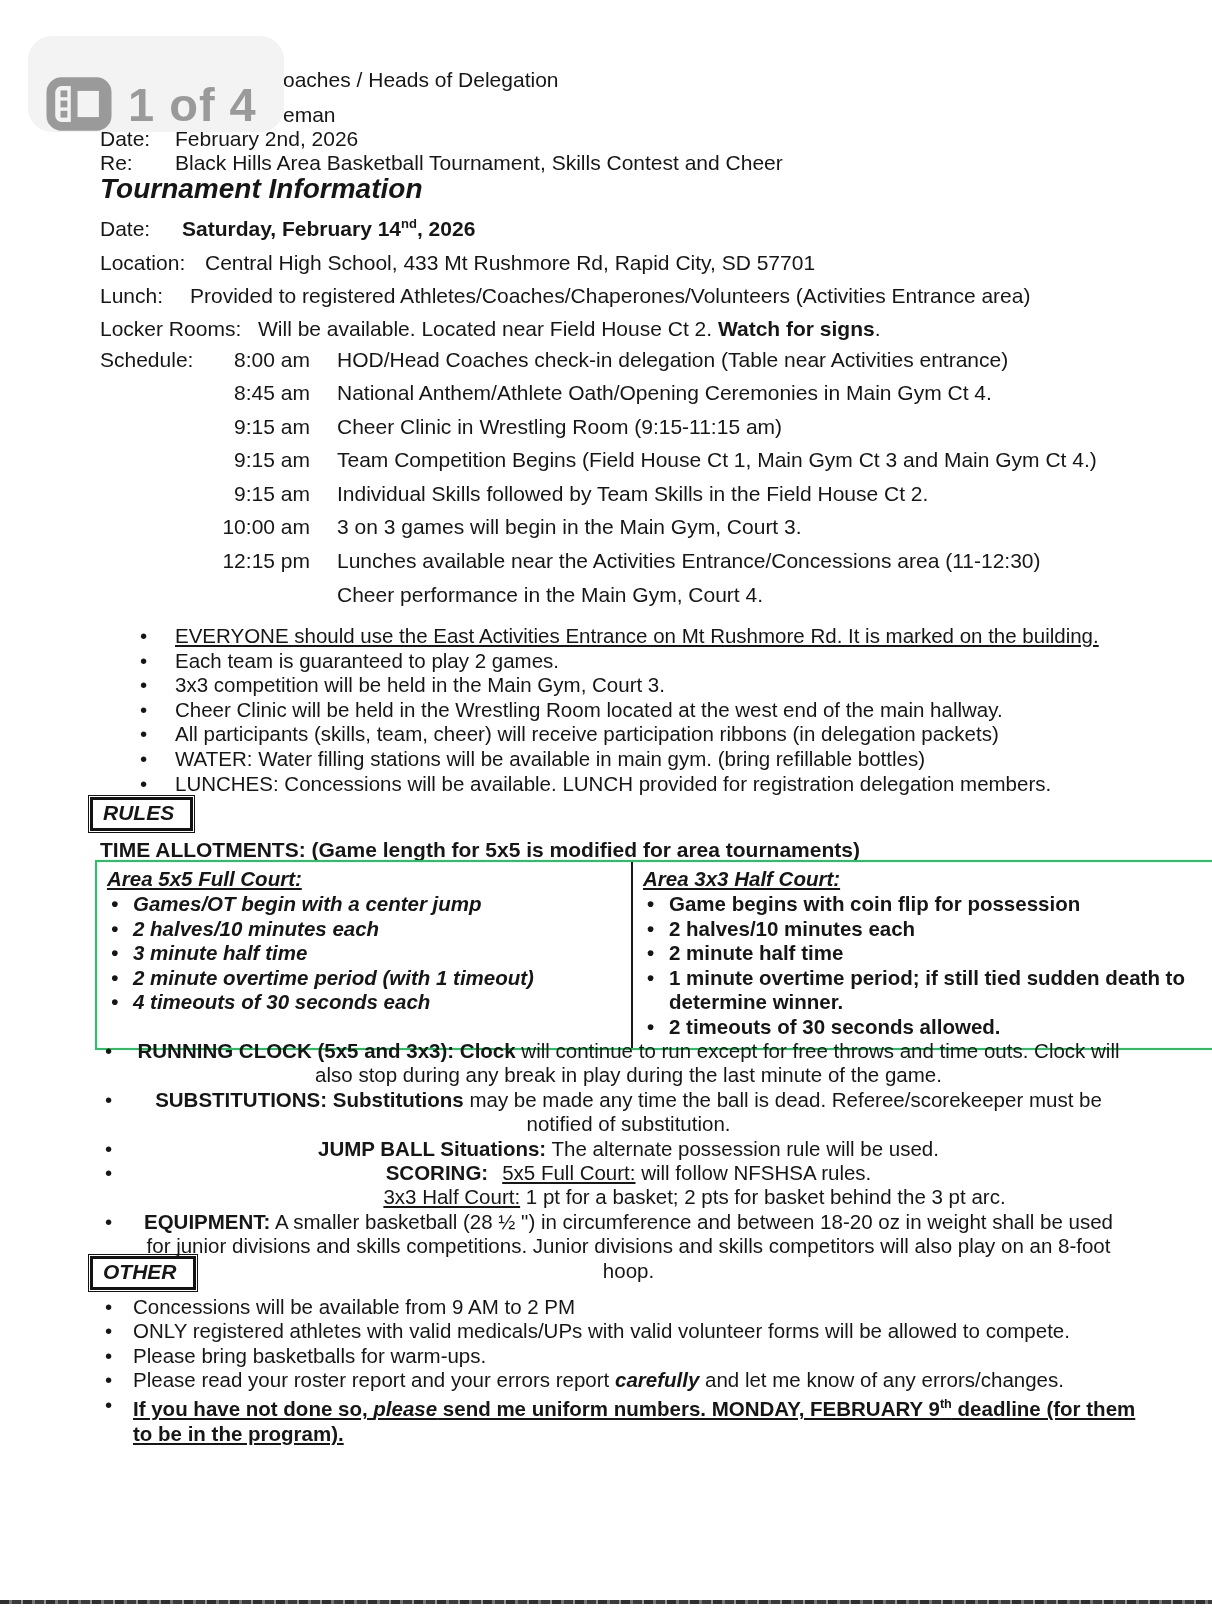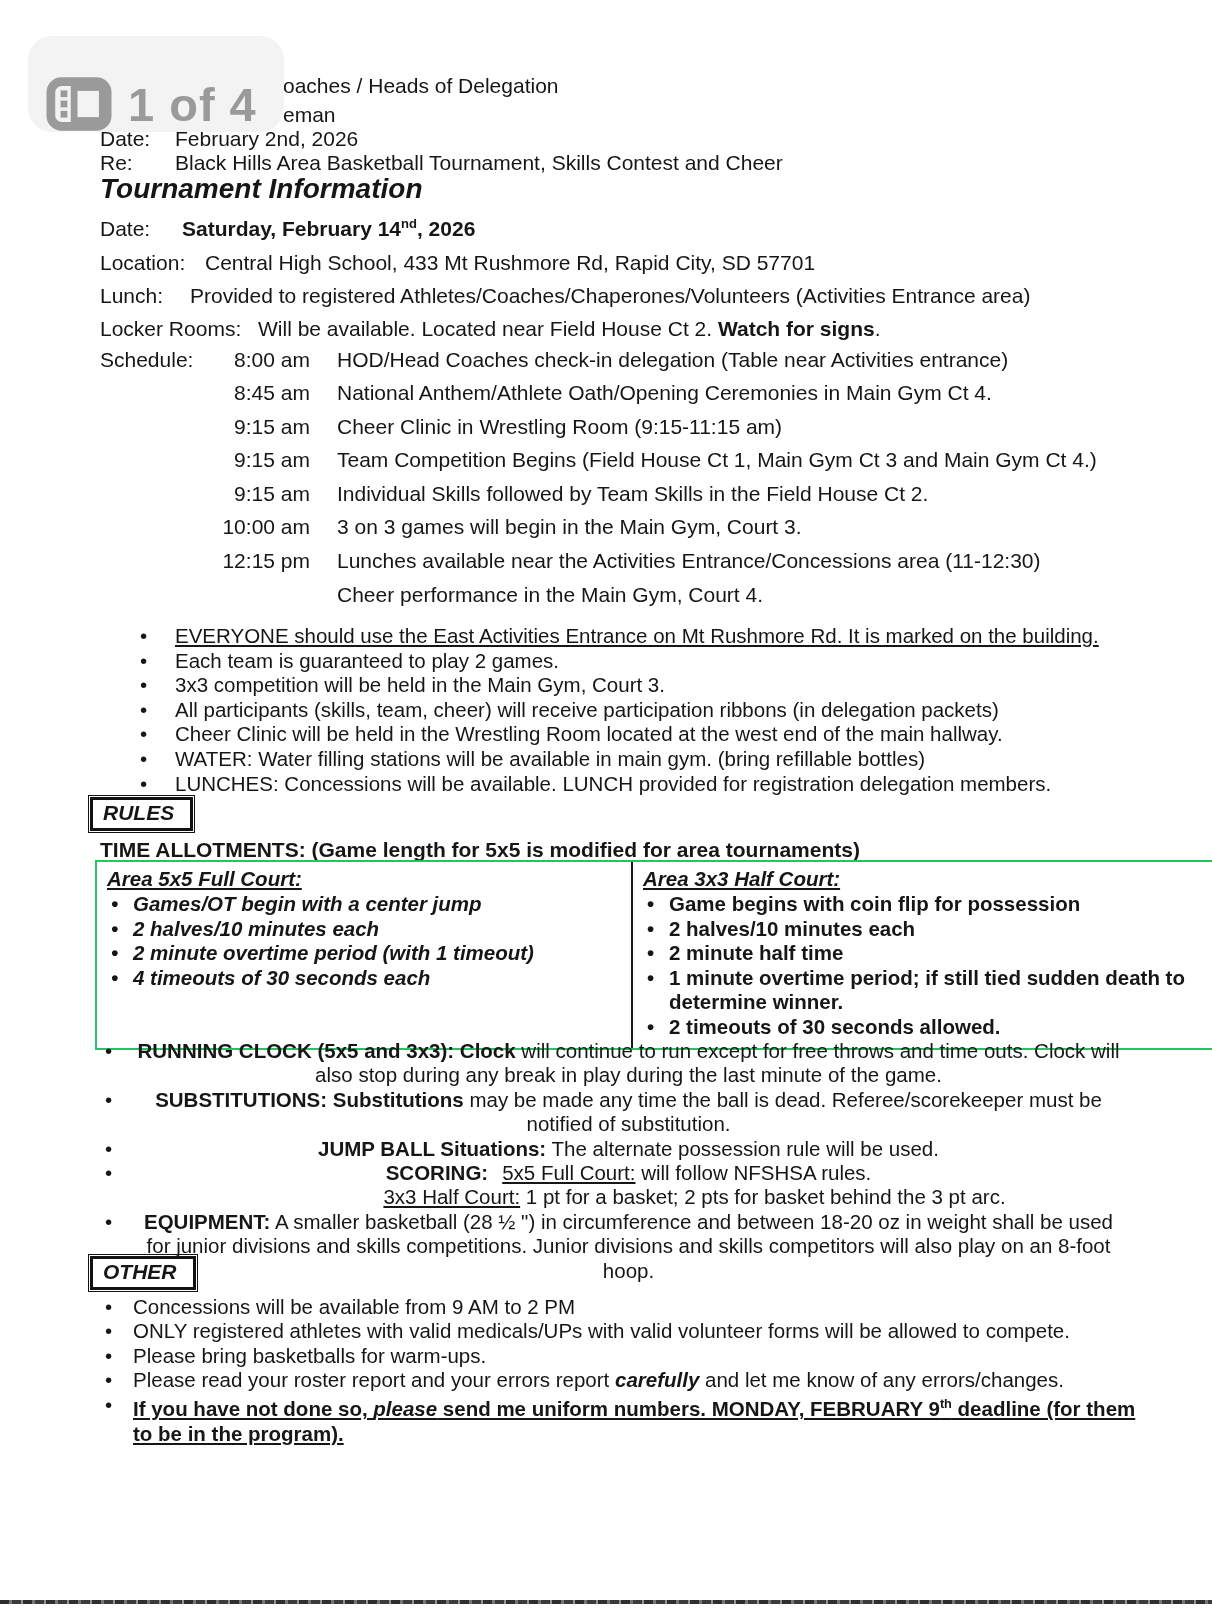--- a/index.html
+++ b/index.html
@@ -10,21 +10,21 @@
   
   .badge{
     position:absolute;left:28px;top:36px;width:256px;height:96px;z-index:5;
     background:#f3f3f3;border-radius:24px;display:flex;align-items:flex-end;
     gap:16px;padding:0 18px;box-sizing:border-box;
   }
   .badge svg{flex:0 0 auto;}
   .badge-label{font-size:47px;font-weight:bold;color:#9a9a9a;letter-spacing:1px;}
   
   .frag{position:absolute;font-size:21px;}
-  .frag1{left:283px;top:74px;}
+  .frag1{left:283px;top:68px;}
   .frag2{left:283px;top:103px;}
   .memoline{position:absolute;left:100px;font-size:21px;}
   .memoline .lbl{display:inline-block;}
   .memo-date{top:127px;} .memo-date .lbl{width:75px;}
   .memo-re{top:151px;}   .memo-re .lbl{width:75px;}
   .doc-title{position:absolute;left:100px;top:173px;font-size:28px;font-weight:bold;font-style:italic;}
   
   .inforow{position:absolute;left:100px;font-size:21px;width:1040px;}
   .inforow .lbl{display:inline-block;}
   .row-date{top:216px;}   .row-date .lbl{width:82px;}  .row-date .val{font-weight:bold;}
@@ -159,36 +159,37 @@
   <div class="sched-row" style="top:235px">
       <span class="time"></span>
       <span class="desc">Cheer performance in the Main Gym, Court 4.</span>
     </div>
 </div>
 
 <ul class="notes">
   <li><span class="u">EVERYONE should use the East Activities Entrance on Mt Rushmore Rd. It is marked on the building.</span></li>
   <li>Each team is guaranteed to play 2 games.</li>
   <li>3x3 competition will be held in the Main Gym, Court 3.</li>
+  <li>Cheer Clinic will be held in the Wrestling Room located at the west end of the main hallway.</li>
   <li>All participants (skills, team, cheer) will receive participation ribbons (in delegation packets)</li>
-  <li>Cheer Clinic will be held in the Wrestling Room located at the west end of the main hallway.</li>
   <li>WATER: Water filling stations will be available in main gym. (bring refillable bottles)</li>
   <li>LUNCHES: Concessions will be available. LUNCH provided for registration delegation members.</li>
 </ul>
 
 <div class="secbox rules-box">RULES</div>
 
 <div class="ta-heading">TIME ALLOTMENTS: (Game length for 5x5 is modified for area tournaments)</div>
 
 <div class="ta-table">
   <div class="ta-cell ta-left">
     <h3>Area 5x5 Full Court:</h3>
     <ul>
       <li>Games/OT begin with a center jump</li>
       <li>2 halves/10 minutes each</li>
+      <li>3 minute half time</li>
       <li>2 minute overtime period (with 1 timeout)</li>
       <li>4 timeouts of 30 seconds each</li>
     </ul>
   </div>
   <div class="ta-cell ta-right">
     <h3>Area 3x3 Half Court:</h3>
     <ul>
       <li>Game begins with coin flip for possession</li>
       <li>2 halves/10 minutes each</li>
       <li>2 minute half time</li>

